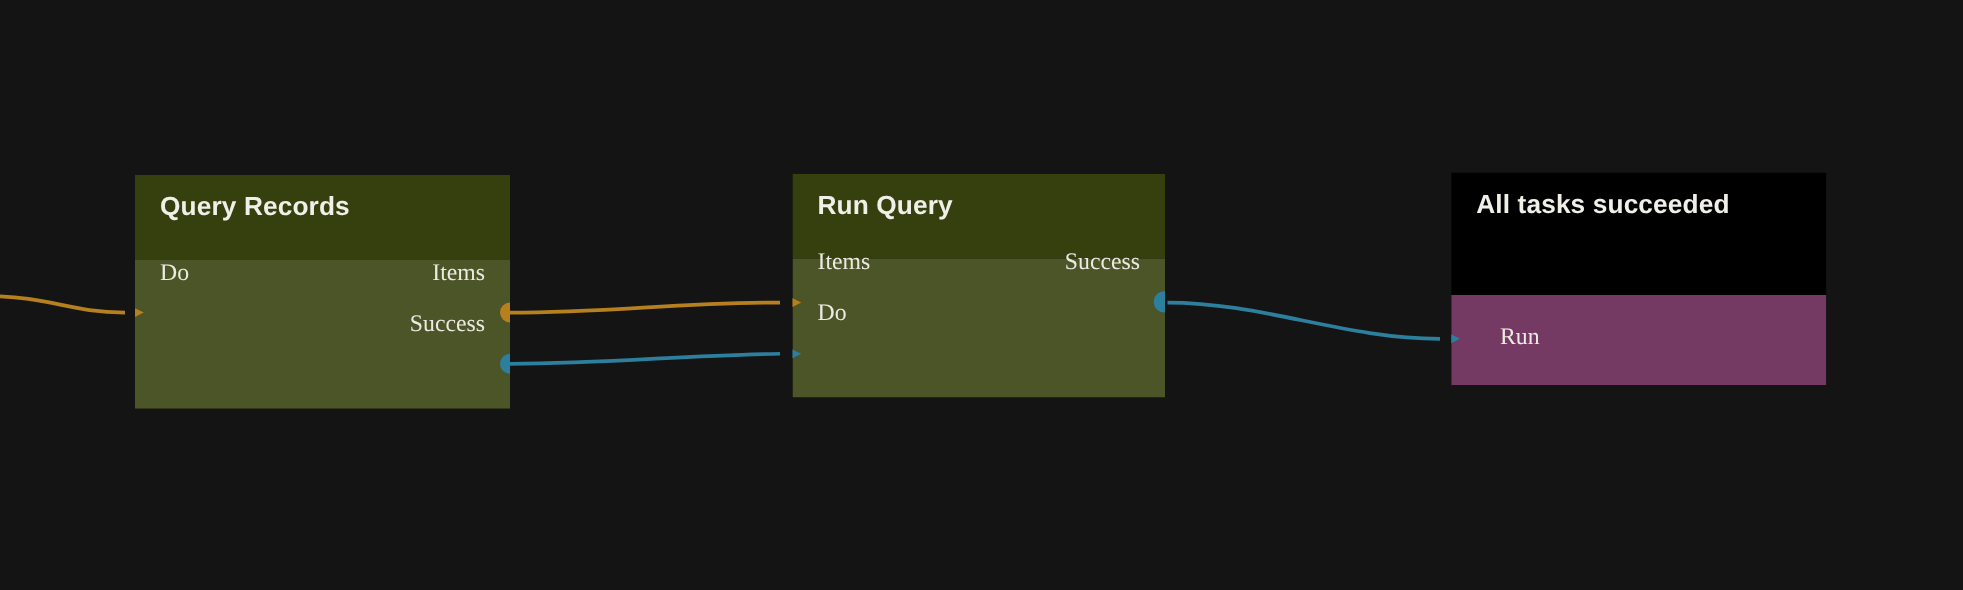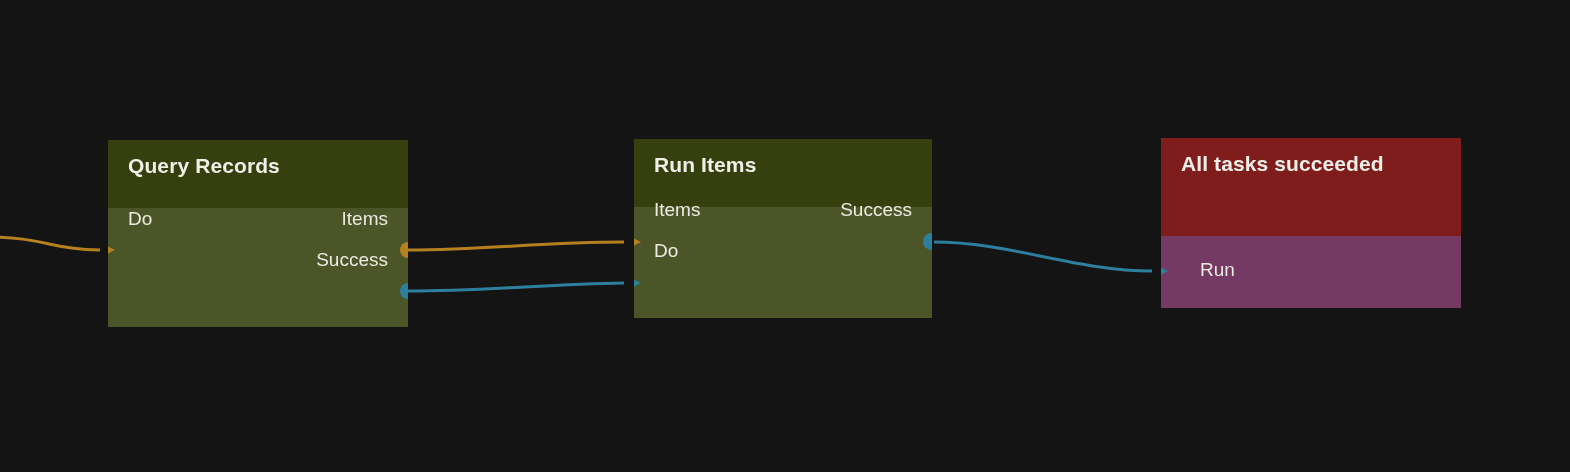--- a/index.html
+++ b/index.html
@@ -59,20 +59,21 @@
     right: 0;
     height: 26px;
     display: flex;
     align-items: center;
   }
   .port-label {
     font-size: 19px;
     color: #eceae1;
     white-space: nowrap;
     line-height: 1;
+    font-family: Liberation Serif, serif;
   }
   .port-label.in {
     margin-left: 20px;
   }
   .port-label.out {
     margin-left: auto;
     margin-right: 20px;
   }
   
   .port-dot {
@@ -122,21 +123,21 @@
         <path d="M 2,3 L 16,10 L 2,17 Z" fill="#b6801f"></path>
       </svg>
     </div>
 
     <div class="port-dot" style="left:292px; top:102px; width:16px; height:16px; background:#b6801f;"></div>
     <div class="port-dot" style="left:292px; top:143px; width:16px; height:16px; background:#2d7f9e;"></div>
   </div>
 
   <div class="node" style="left:634px; top:139px; width:298px; height:179px;">
     <div class="node-header" style="background:#36400f; height:68px;">
-      <div class="node-title">Run Items</div>
+      <div class="node-title">Run Query</div>
     </div>
     <div class="node-body" style="background:#4b5527; height:111px;">
       <div class="port-row" style="top:-11px;">
         <span class="port-label in">Items</span>
       </div>
       <div class="port-row" style="top:-11px;">
         <span class="port-label out">Success</span>
       </div>
       <div class="port-row" style="top:30px;">
         <span class="port-label in">Do</span>
@@ -151,21 +152,21 @@
     <div class="port-arrow" style="left:-9px; top:134px;">
       <svg width="20" height="20" viewBox="0 0 20 20">
         <path d="M 2,3 L 16,10 L 2,17 Z" fill="#2d7f9e"></path>
       </svg>
     </div>
 
     <div class="port-dot" style="left:289px; top:94px; width:17px; height:17px; background:#2d7f9e;"></div>
   </div>
 
   <div class="node" style="left:1161px; top:138px; width:300px; height:170px;">
-    <div class="node-header" style="background:#7f1d1d; height:98px;">
+    <div class="node-header" style="background:#000000; height:98px;">
       <div class="node-title">All tasks succeeded</div>
     </div>
     <div class="node-body" style="background:#743a63; height:72px;">
       <div class="port-row" style="top:20px;margin-left:19px;">
         <span class="port-label in">Run</span>
       </div>
     </div>
 
     <div class="port-arrow" style="left:-9px; top:123px;">
       <svg width="20" height="20" viewBox="0 0 20 20">

